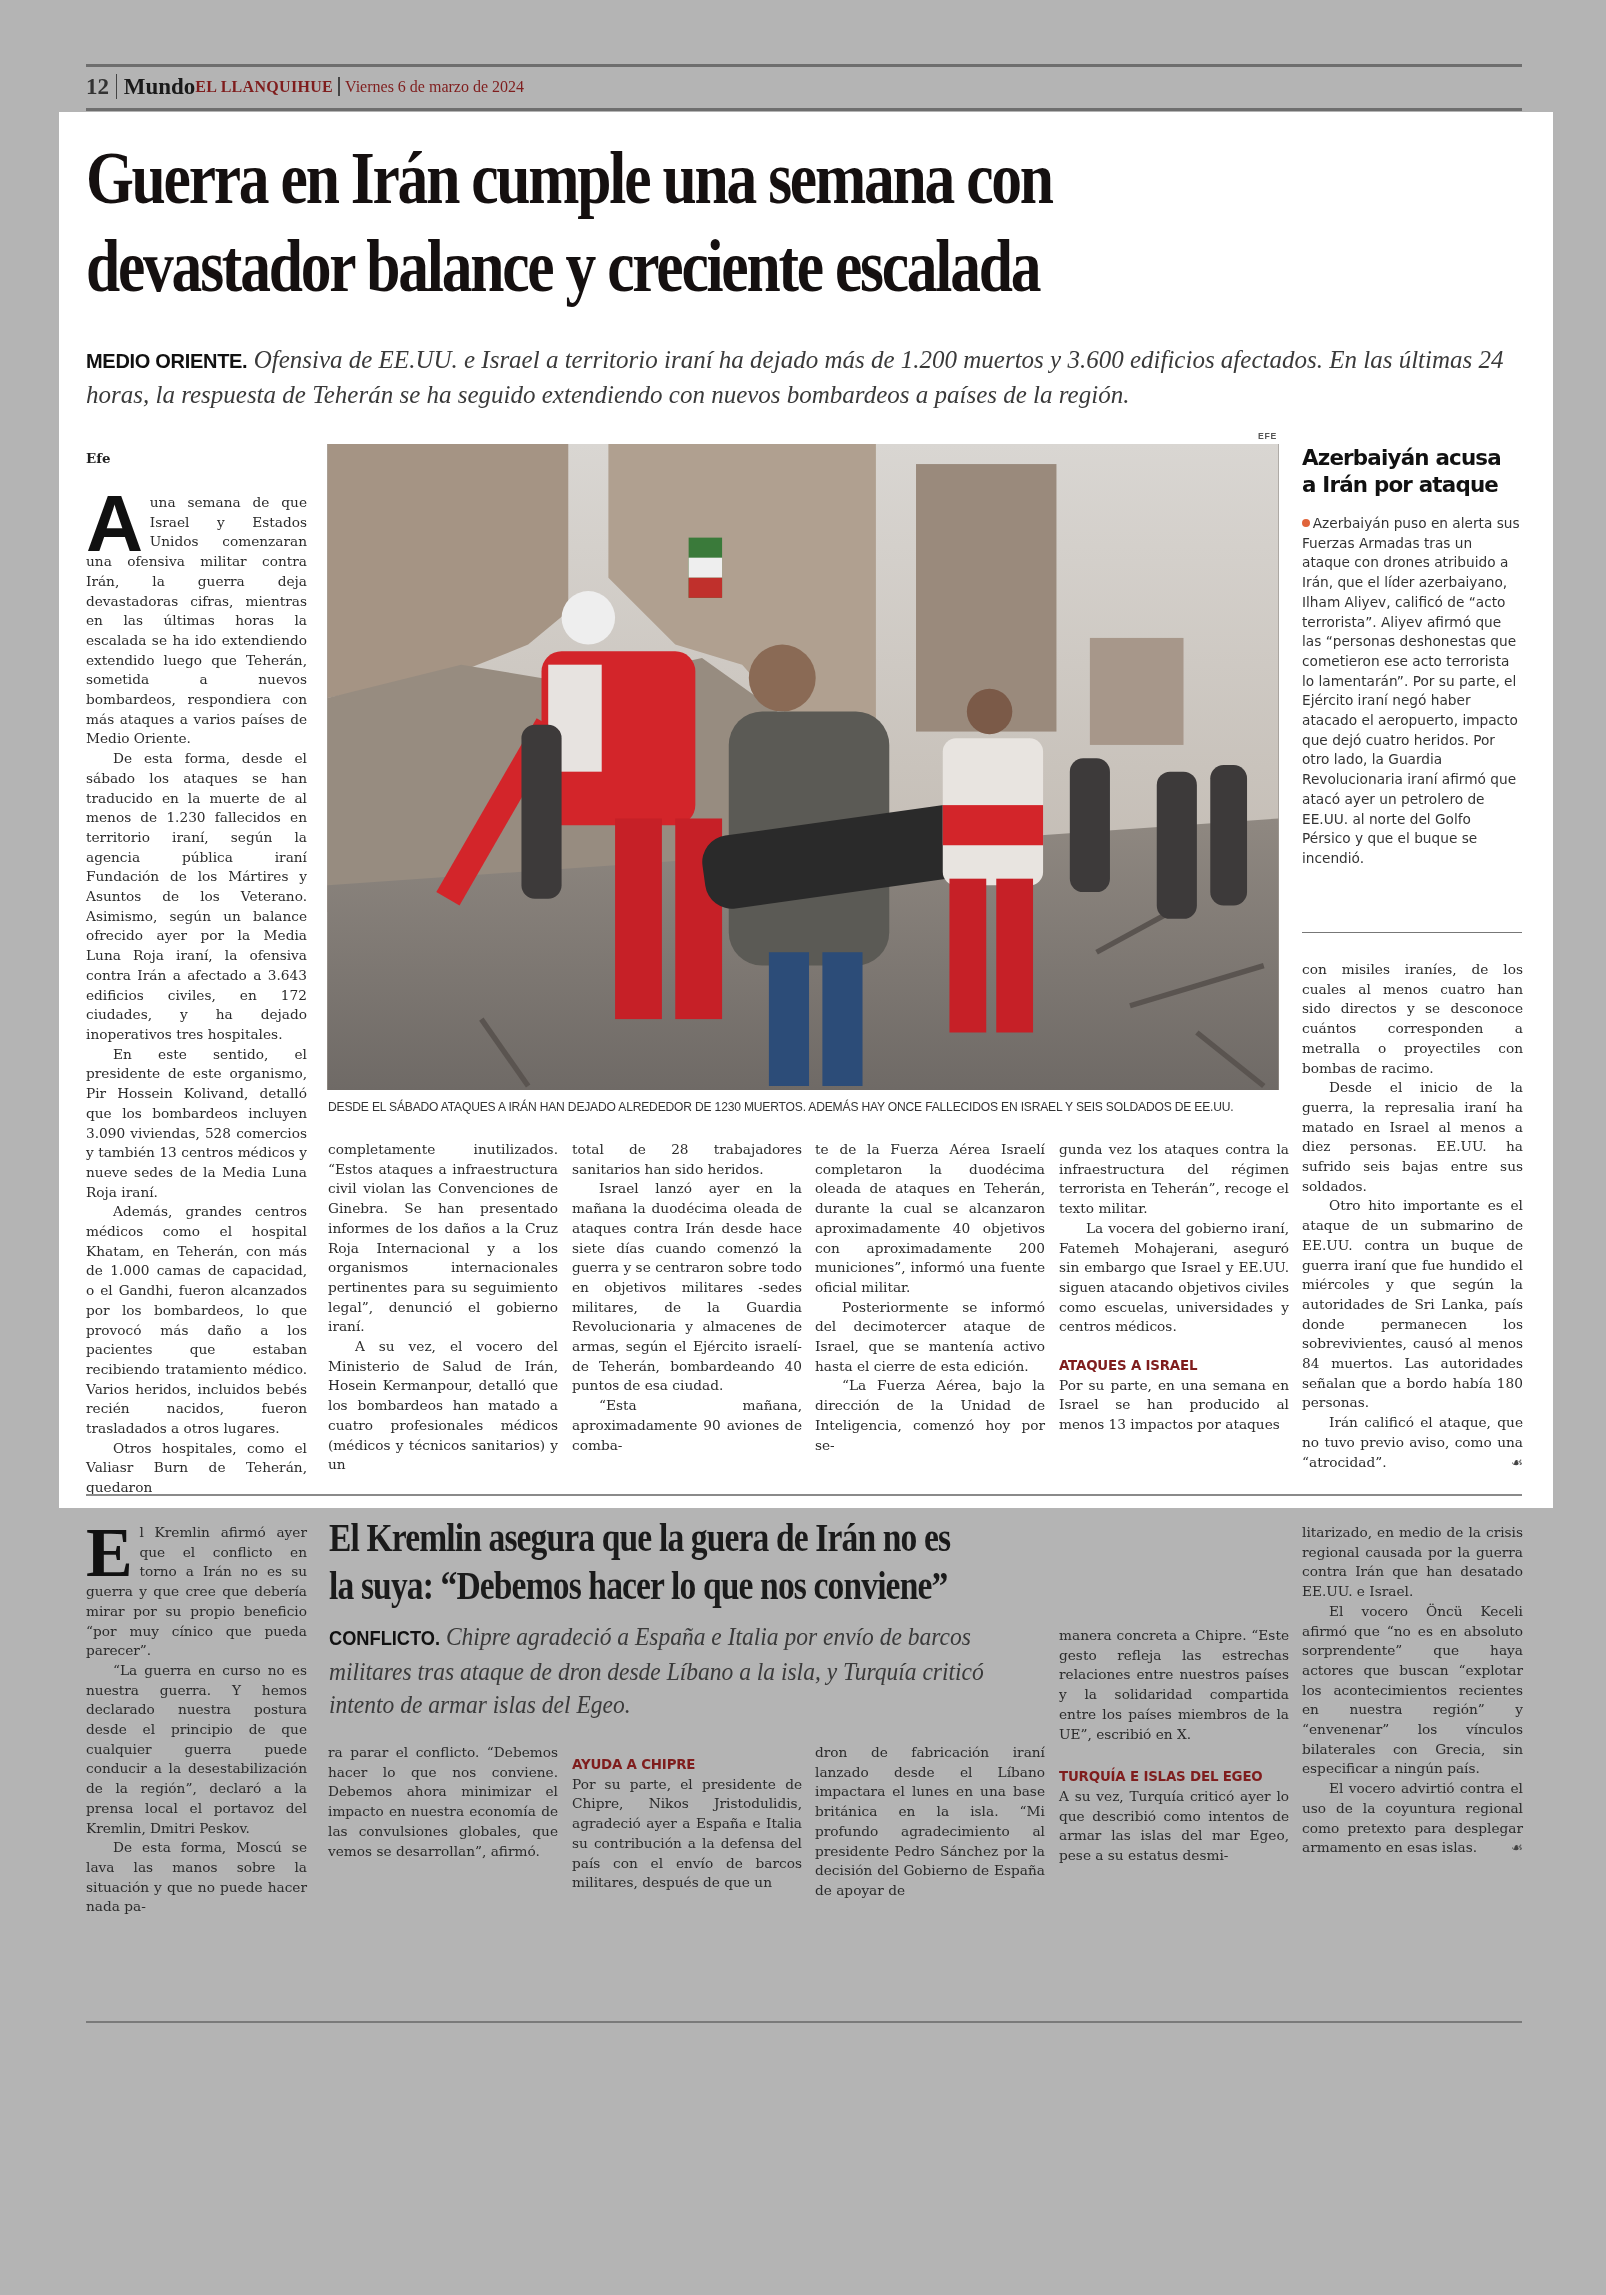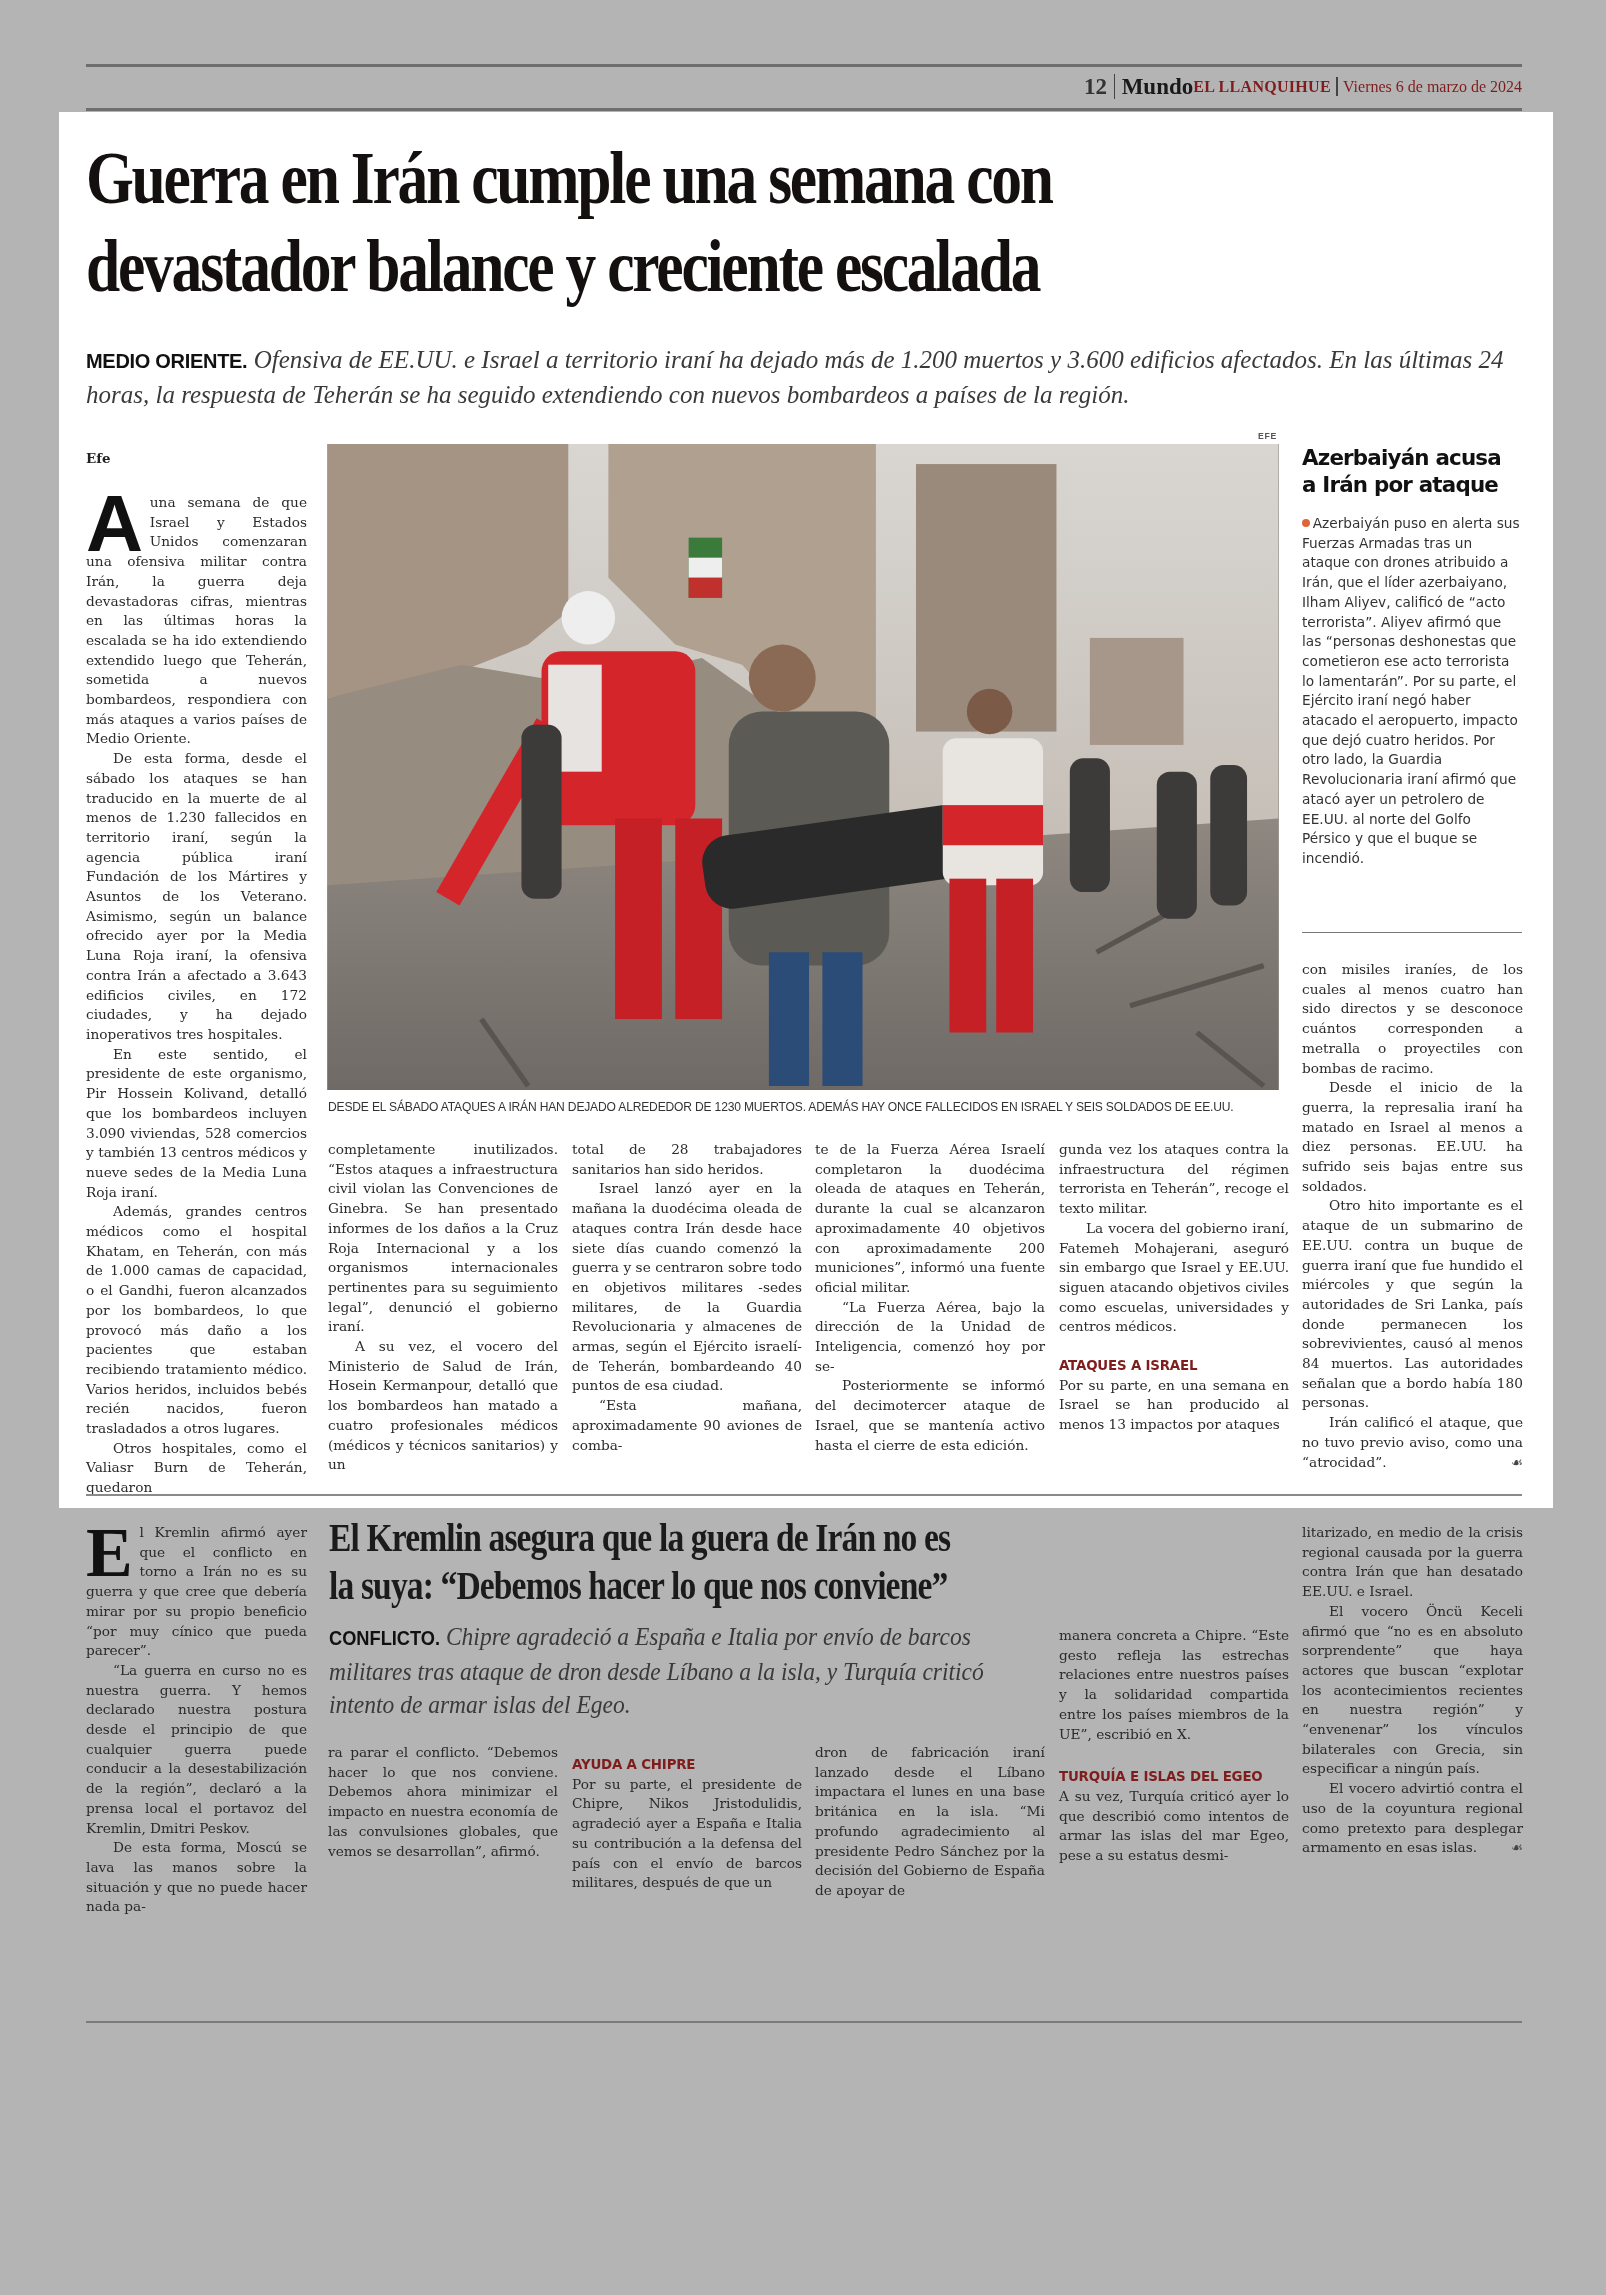--- a/index.html
+++ b/index.html
@@ -1,20 +1,20 @@
 <!DOCTYPE html>
 <html style="font-size:10.7px"><head>
 <meta charset="utf-8">
 <style>
   * { box-sizing: border-box; margin: 0; padding: 0; }
   html, body { width: 1606px; height: 2295px; background: #b4b4b4; overflow: hidden; }
   body { position: relative; font-family: "DejaVu Serif", serif; color: #222; }
 
   .rule { position: absolute; left: 86px; width: 1436px; height: 2.7px; background: #6e6e6e; }
-  .header-bar { position: absolute; left: 86px; top: 63px; width: 1436px; height: 47px; display: flex; align-items: center; justify-content: flex-end; }
+  .header-bar { position: absolute; left: 86px; top: 63px; width: 1436px; height: 47px; display: flex; align-items: center; justify-content: flex-start; }
   .hdr-left { font-family: "Liberation Serif", serif; font-weight: bold; font-size: 23px; color: #1a1a1a; display: flex; align-items: center; gap: 6.7px; }
   .hdr-left .pg { color: #333; }
   .hdr-left .sep { width: 1.3px; height: 25.4px; background: #444; display: inline-block; }
   .hdr-right { font-family: "Liberation Serif", serif; font-size: 16px; color: #7f1d1d; display: flex; align-items: center; gap: 5.4px; }
   .hdr-right .paper { font-weight: bold; letter-spacing: 0.3px; }
   .hdr-right .sep { width: 1.3px; height: 19px; background: #444; display: inline-block; }
 
   
   .panel { position: absolute; left: 59px; top: 112px; width: 1494px; height: 1396px; background: #ffffff; }
 
@@ -176,22 +176,22 @@
   <p class="noind">completamente   inutilizados. “Estos ataques a infraestructura civil violan las Convenciones de Ginebra. Se han presentado informes de los daños a la Cruz Roja Internacional y a los organismos internacionales pertinentes para su seguimiento legal”, denunció el gobierno iraní.</p>
   <p>A su vez, el vocero del Ministerio de Salud de Irán, Hosein Kermanpour, detalló que los bombardeos han matado a cuatro profesionales médicos (médicos y técnicos sanitarios) y un</p>
 </div>
 <div class="col" style="left:572px; top:1140px; width:230px;">
   <p class="noind">total de 28 trabajadores sanitarios han sido heridos.</p>
   <p>Israel lanzó ayer en la mañana la duodécima oleada de ataques contra Irán desde hace siete días cuando comenzó la guerra y se centraron sobre todo en objetivos militares -sedes militares, de la Guardia Revolucionaria y almacenes de armas, según el Ejército israelí- de Teherán, bombardeando 40 puntos de esa ciudad.</p>
   <p>“Esta mañana, aproximadamente 90 aviones de comba-</p>
 </div>
 <div class="col" style="left:815px; top:1140px; width:230px;">
   <p class="noind">te de la Fuerza Aérea Israelí completaron la duodécima oleada de ataques en Teherán, durante la cual se alcanzaron aproximadamente 40 objetivos con aproximadamente 200 municiones”, informó una fuente oficial militar.</p>
+  <p>Posteriormente se informó del decimotercer ataque de Israel, que se mantenía activo hasta el cierre de esta edición.</p>
   <p>“La Fuerza Aérea, bajo la dirección de la Unidad de Inteligencia, comenzó hoy por se-</p>
-  <p>Posteriormente se informó del decimotercer ataque de Israel, que se mantenía activo hasta el cierre de esta edición.</p>
 </div>
 <div class="col" style="left:1059px; top:1140px; width:230px;">
   <p class="noind">gunda vez los ataques contra la infraestructura del régimen terrorista en Teherán”, recoge el texto militar.</p>
   <p>La vocera del gobierno iraní, Fatemeh Mohajerani, aseguró sin embargo que Israel y EE.UU. siguen atacando objetivos civiles como escuelas, universidades y centros médicos.</p>
   <p class="subhead">ATAQUES A ISRAEL</p>
   <p class="noind">Por su parte, en una semana en Israel se han producido al menos 13 impactos por  ataques</p>
 </div>
 <div class="col" style="left:1302px; top:960px; width:221px;">
   <p class="noind">con misiles iraníes, de los cuales al menos cuatro han sido directos y se desconoce cuántos corresponden a metralla o proyectiles con bombas de racimo.</p>
   <p>Desde el inicio de la guerra, la represalia iraní ha matado en Israel al menos a diez personas. EE.UU. ha sufrido seis bajas entre sus soldados.</p>

